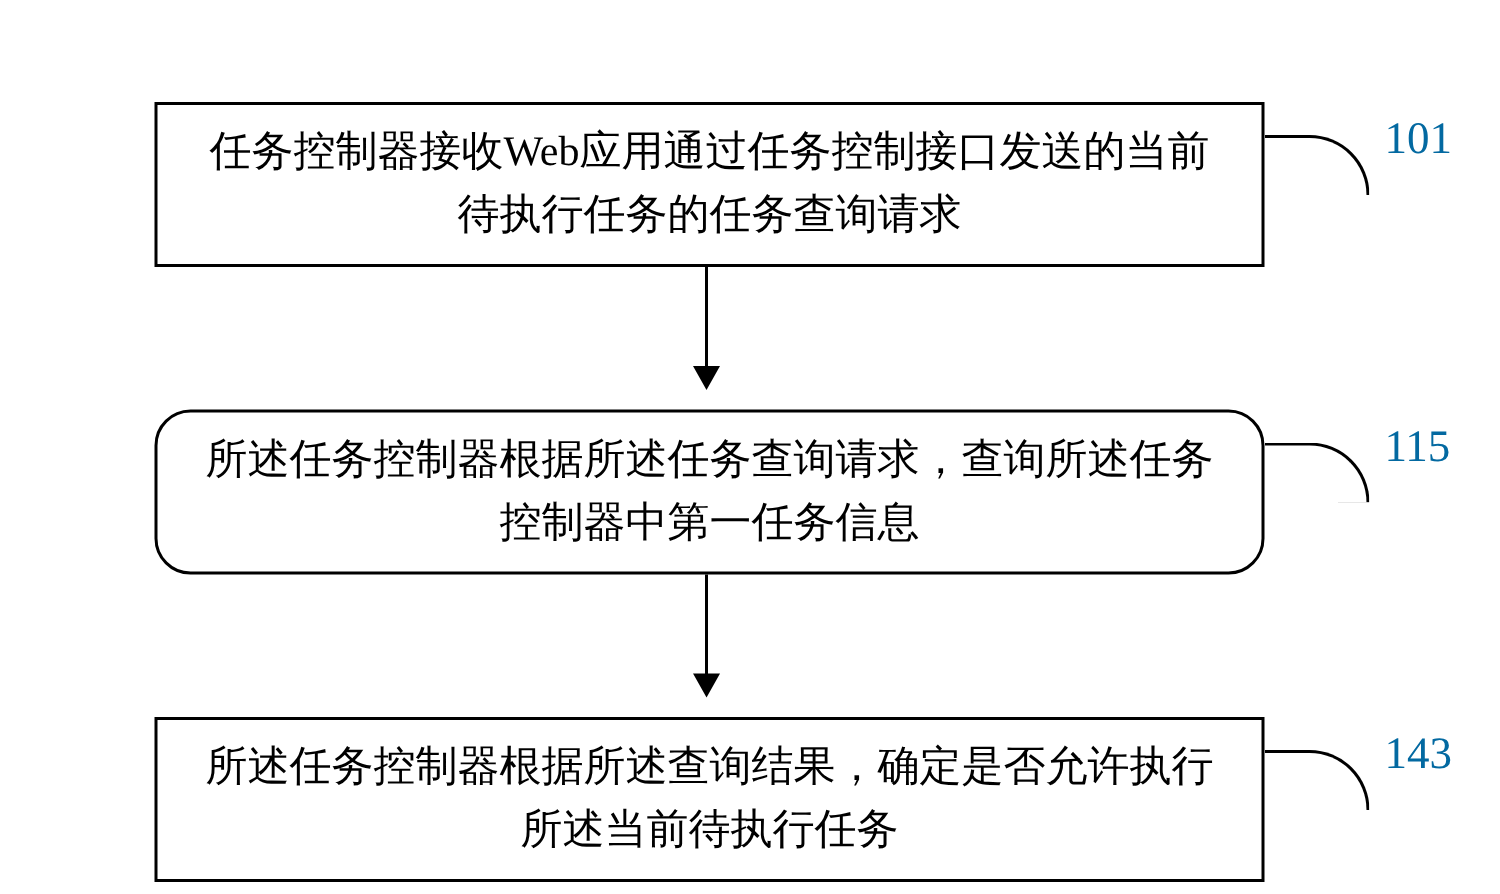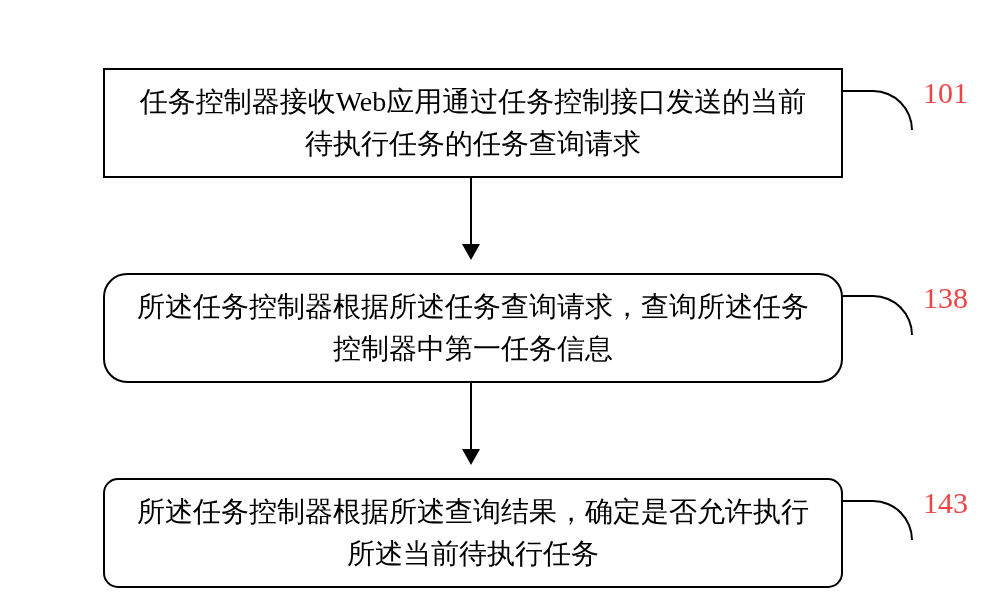--- a/index.html
+++ b/index.html
@@ -42,21 +42,20 @@
       top: 225px;
       width: 740px;
       height: 110px;
       border-radius: 24px;
     }
     .step-3 {
       left: 55px;
       top: 430px;
       width: 740px;
       height: 110px;
-      border-radius: 15px;
     }
     .arrow {
       position: absolute;
       left: 422px;
       width: 2px;
       background: #000;
     }
     .arrow::after {
       content: '';
       position: absolute;
@@ -72,21 +71,21 @@
       top: 130px;
       height: 80px;
     }
     .arrow-2 {
       top: 335px;
       height: 80px;
     }
     .label {
       position: absolute;
       font-size: 30px;
-      color: #ef4444;
+      color: #0369a1;
     }
     .label-1 {
       left: 875px;
       top: 28px;
     }
     .label-2 {
       left: 875px;
       top: 233px;
     }
     .label-3 {
@@ -128,21 +127,21 @@
   </div>
   <div class="connector connector-1"></div>
   <div class="label label-1">101</div>
 
   <div class="arrow arrow-1"></div>
 
   <div class="step-box step-2">
     <span>所述任务控制器根据所述任务查询请求，查询所述任务控制器中第一任务信息</span>
   </div>
   <div class="connector connector-2"></div>
-  <div class="label label-2">138</div>
+  <div class="label label-2">115</div>
 
   <div class="arrow arrow-2"></div>
 
   <div class="step-box step-3">
     <span>所述任务控制器根据所述查询结果，确定是否允许执行所述当前待执行任务</span>
   </div>
   <div class="connector connector-3"></div>
   <div class="label label-3">143</div>
 
 </div>

